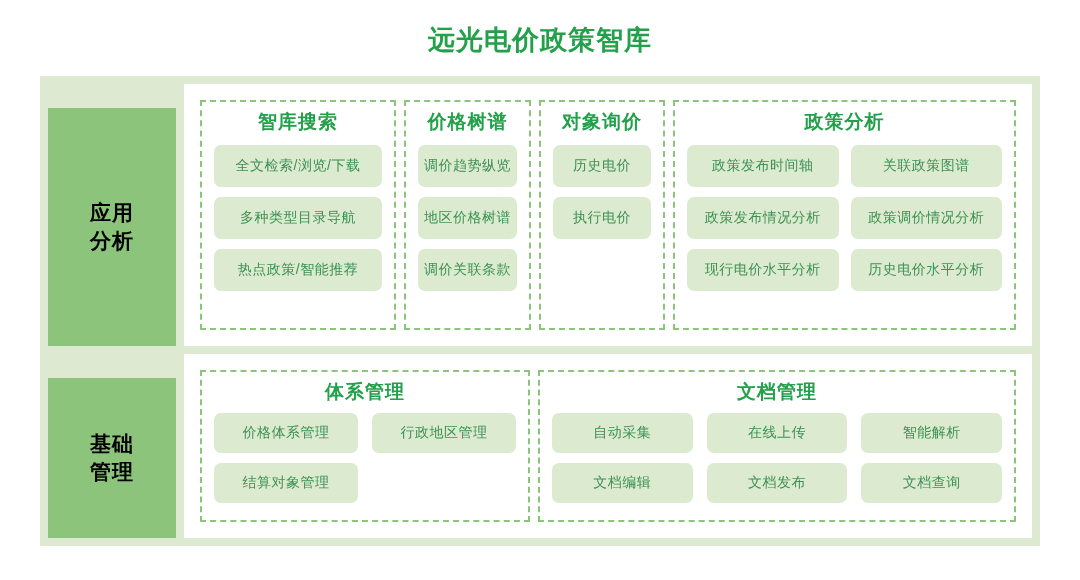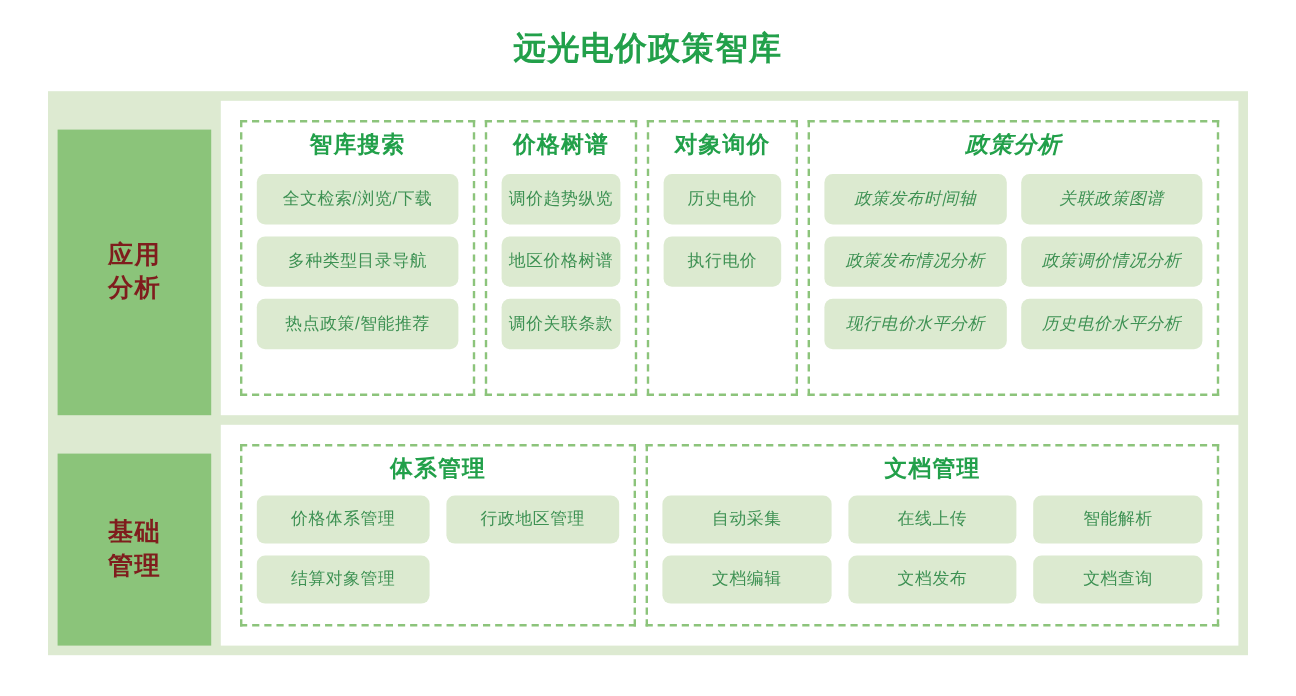--- a/index.html
+++ b/index.html
@@ -56,21 +56,21 @@
     gap: 8px;
     box-sizing: border-box;
   }
   .band-top { height: 262px; }
   .band-bottom { height: 184px; }
 
   .sidebar {
     width: 128px;
     flex: 0 0 128px;
     background: #8bc47a;
-    color: #7f1d1d;
+    color: #000000;
     display: flex;
     align-items: center;
     justify-content: center;
     text-align: center;
     font-size: 21px;
     font-weight: bold;
     line-height: 1.35;
     letter-spacing: 1px;
     box-sizing: border-box;
     margin-top: 24px;
@@ -126,21 +126,21 @@
     height: 42px;
     box-sizing: border-box;
     white-space: nowrap;
     letter-spacing: 0.5px;
   }
 
   
   .g-search   { flex: 0 0 196px; }
   .g-tree     { flex: 0 0 126px; }
   .g-query    { flex: 0 0 126px; }
-  .g-policy   { flex: 1 1 auto; font-style: italic; }
+  .g-policy   { flex: 1 1 auto; }
 
   
   .g-system   { flex: 0 0 330px; }
   .g-doc      { flex: 1 1 auto; }
 
   .band-bottom .group-title { margin-bottom: 10px; }
   .band-bottom .chip { height: 40px; }
   .band-bottom .group-items { gap: 10px 14px; }
 </style>
 </head>

